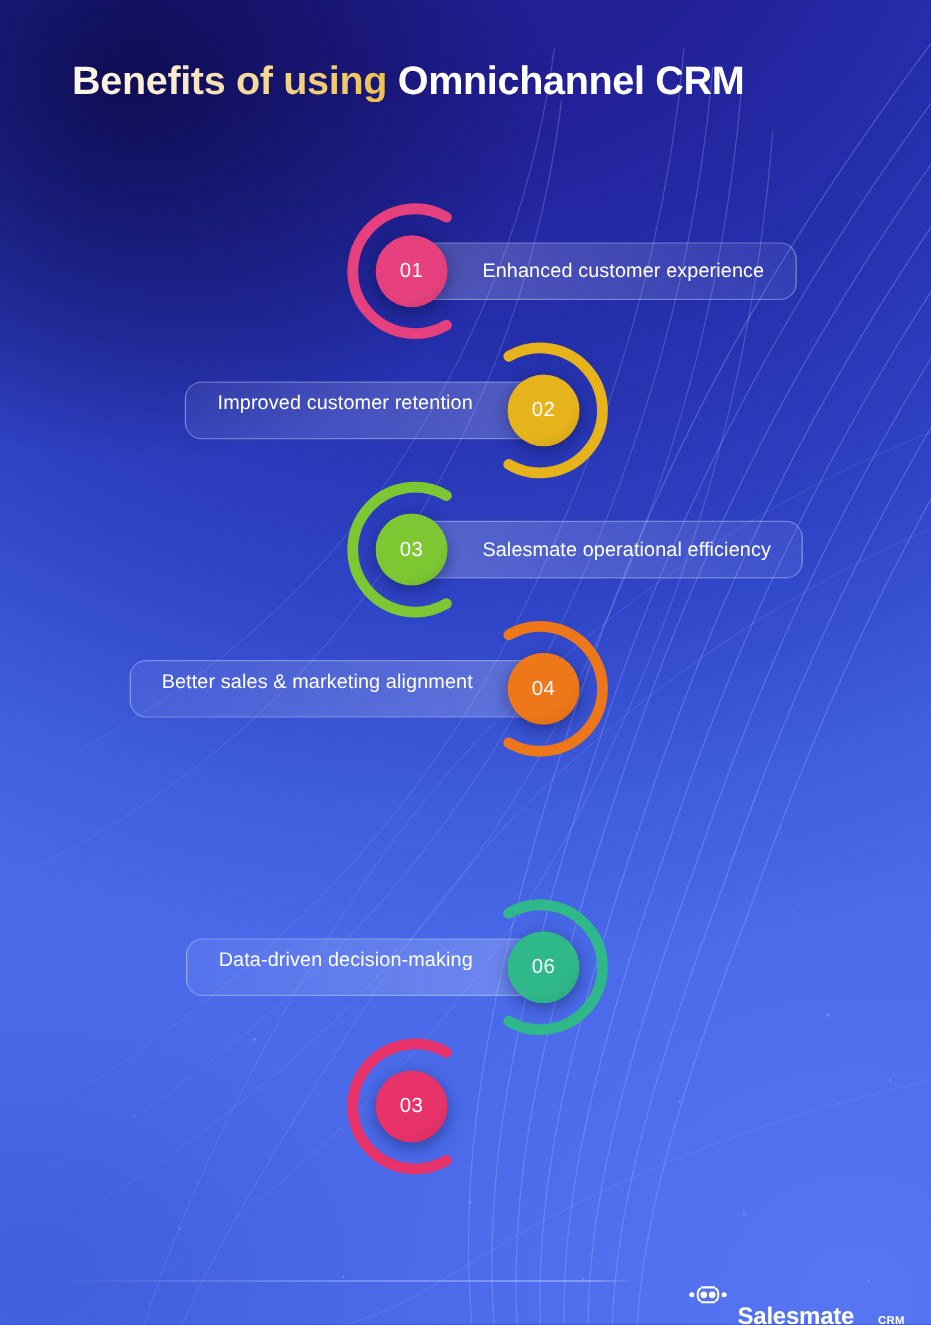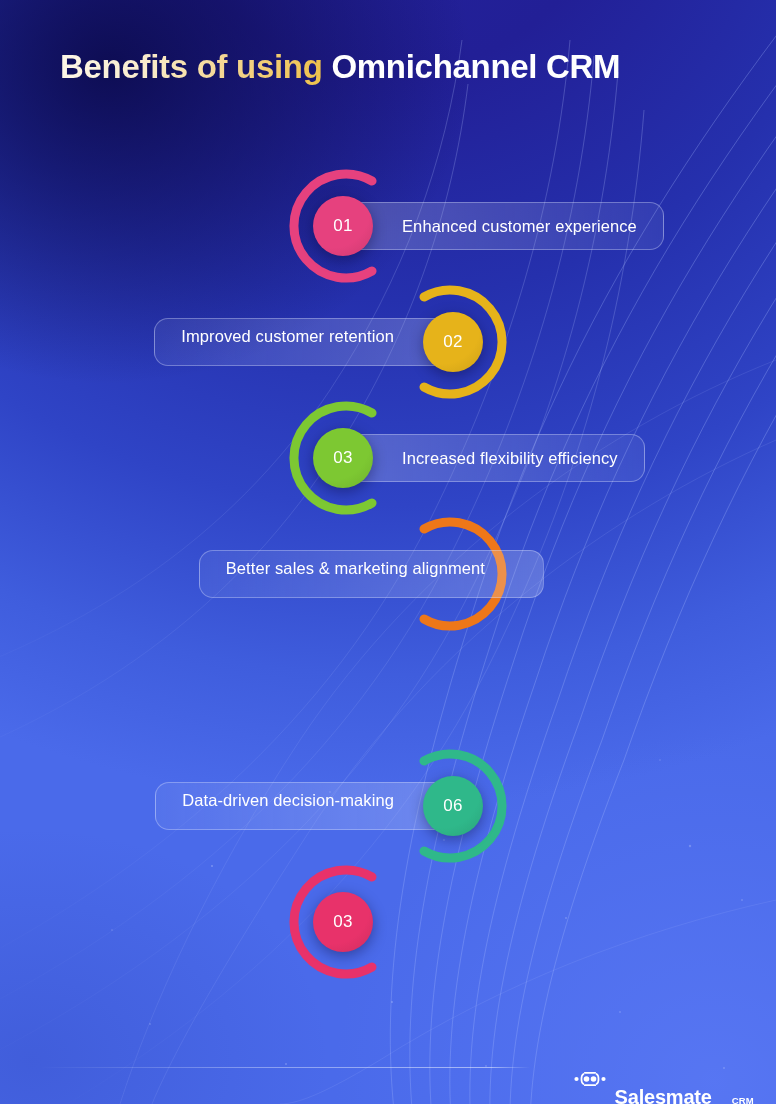--- a/index.html
+++ b/index.html
@@ -230,29 +230,32 @@
     <div class="row left r3">
       <div class="arcwrap">
         <svg viewBox="0 0 122 122" aria-hidden="true">
           <path d="M 90 16 A 52 52 0 1 0 90 106" fill="none" stroke-linecap="round" stroke-width="9" stroke="#7DC832"></path>
         </svg>
       </div>
       <div class="num" style="background: radial-gradient(120% 120% at 32% 24%, rgb(125, 200, 50) 0%, rgb(125, 200, 50) 52%, rgba(0, 0, 0, 0.16) 100%), rgb(125, 200, 50);">
         <span>03</span>
       </div>
       <div class="pill">
-        <span>Increased flexibility efficiency</span>
+        <span>Salesmate operational efficiency</span>
       </div>
     </div>
 
     <div class="row right r4">
       <div class="arcwrap">
         <svg viewBox="0 0 122 122" aria-hidden="true">
           <path d="M 32 16 A 52 52 0 1 1 32 106" fill="none" stroke-linecap="round" stroke-width="9" stroke="#EE7719"></path>
         </svg>
+      </div>
+      <div class="num" style="background: radial-gradient(120% 120% at 32% 24%, rgb(238, 119, 25) 0%, rgb(238, 119, 25) 52%, rgba(0, 0, 0, 0.16) 100%), rgb(238, 119, 25);">
+        <span>04</span>
       </div>
       <div class="pill">
         <span>Better sales &amp; marketing alignment</span>
       </div>
     </div>
 
 
     <div class="row right r6">
       <div class="arcwrap">
         <svg viewBox="0 0 122 122" aria-hidden="true">

